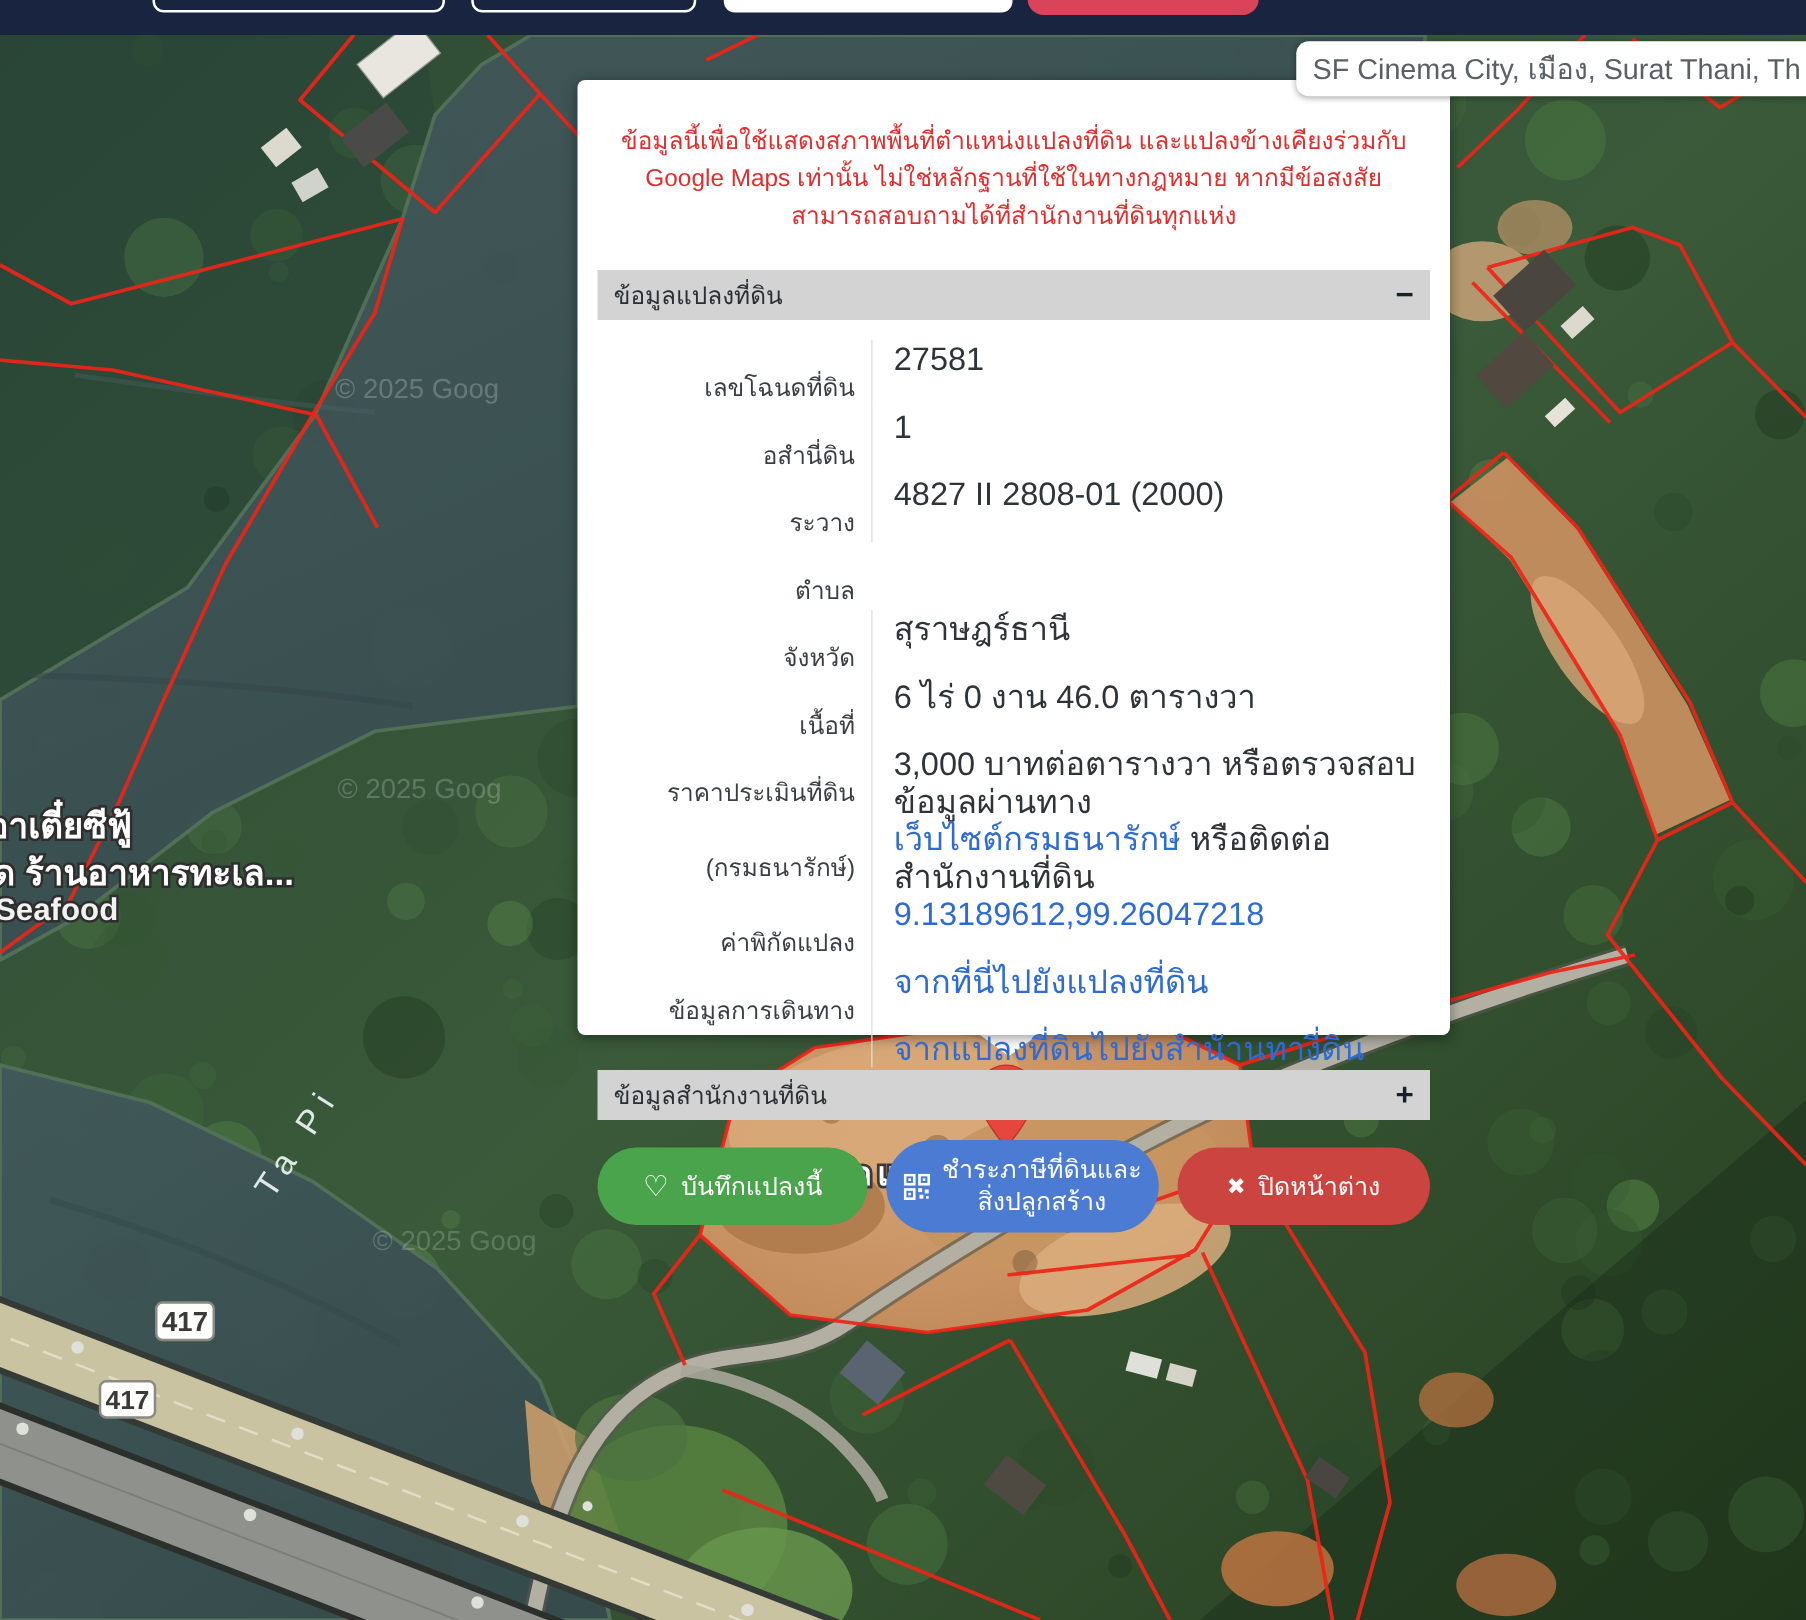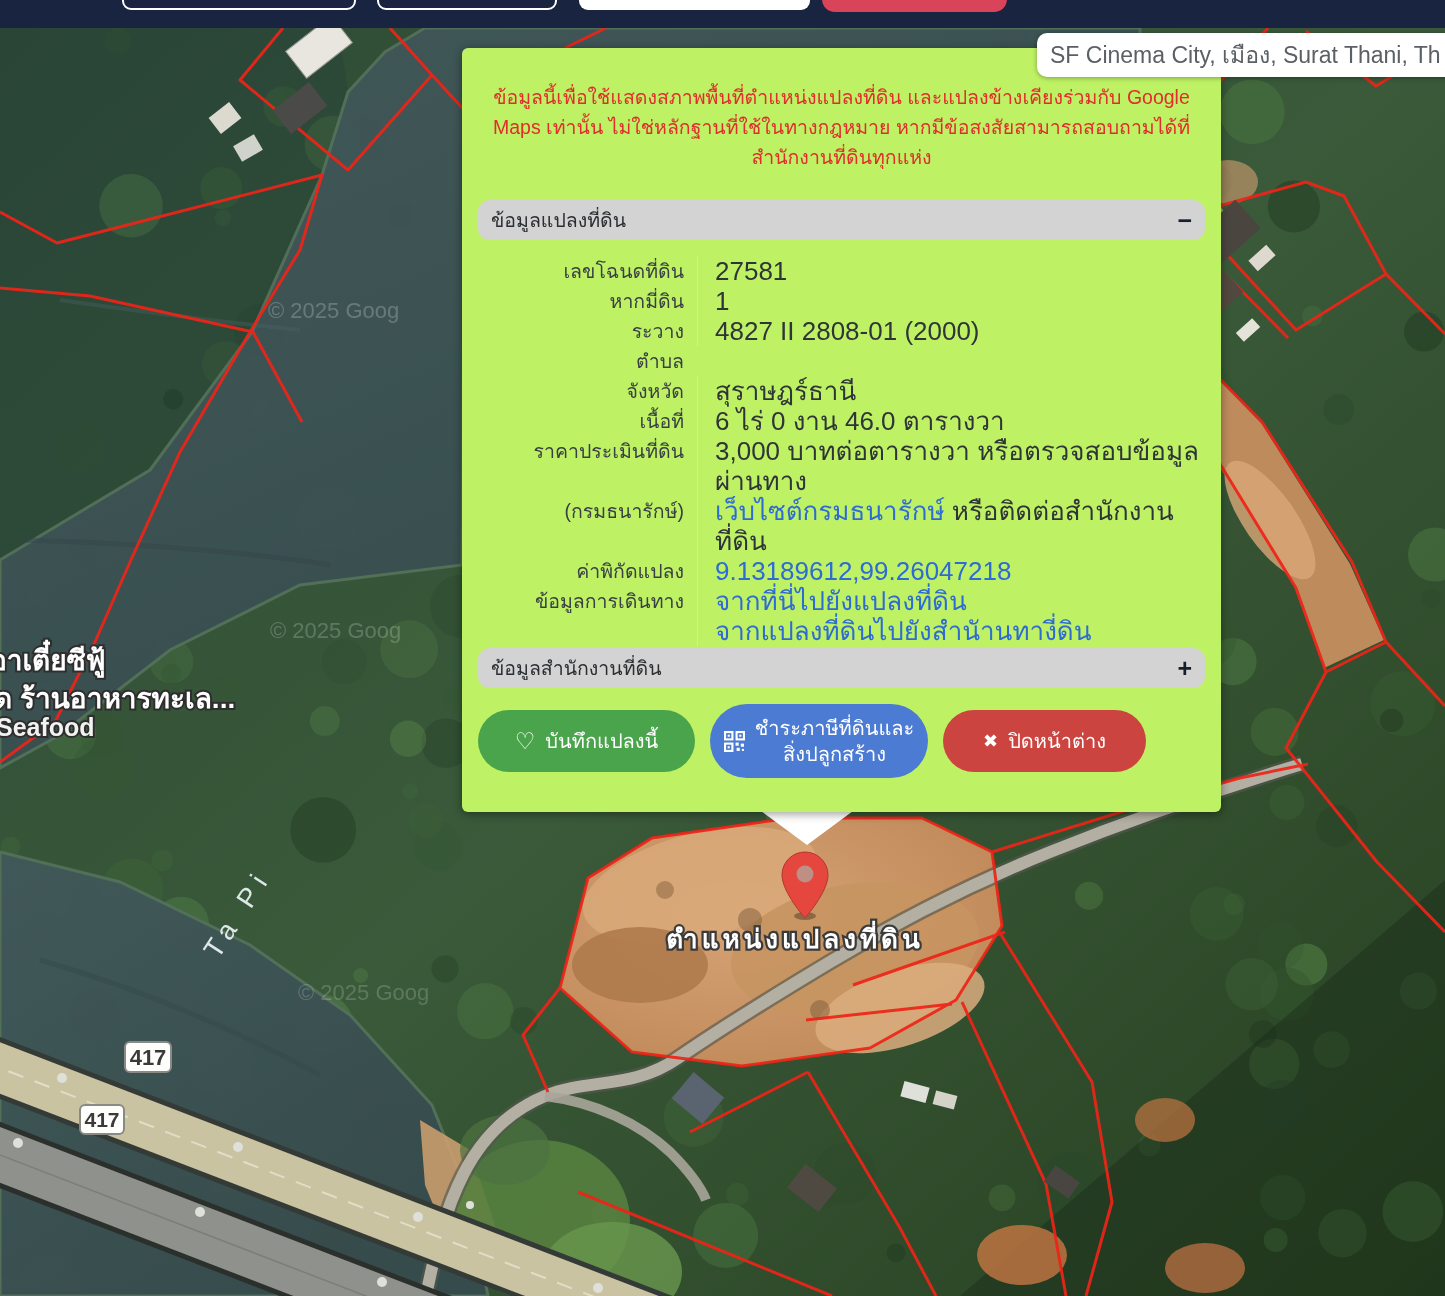--- a/index.html
+++ b/index.html
@@ -18,34 +18,34 @@
   .map{position:absolute;left:0;top:0;width:1445px;height:1296px;z-index:0;}
   .map text{font-family:"Liberation Sans",sans-serif;}
 
   
   .search{position:absolute;left:1037px;top:33px;width:418px;height:44px;background:#fff;
           border-radius:10px;box-shadow:0 1px 5px rgba(0,0,0,.35);z-index:30;
           display:flex;align-items:center;padding-left:13px;font-size:23px;color:#5b6065;
           white-space:nowrap;overflow:hidden;}
 
   
-  .popup{position:absolute;left:462px;top:48px;width:759px;height:764px;background:#bef264;
+  .popup{position:absolute;left:462px;top:64px;width:698px;height:764px;background:#ffffff;
          border-radius:6px;box-shadow:0 2px 10px rgba(0,0,0,.4);z-index:20;}
   .pointer{position:absolute;left:761px;top:811px;width:0;height:0;z-index:19;
            border-left:46px solid transparent;border-right:46px solid transparent;
            border-top:34px solid #fff;}
   .warning{margin:34px 28px 0;font-size:19.5px;line-height:30px;color:#e12d2d;text-align:center;}
-  .sec{margin:16px 16px;height:40px;background:#d3d3d3;border-radius:12px;display:flex;
+  .sec{margin:16px 16px;height:40px;background:#d3d3d3;border-radius:0;display:flex;
        align-items:center;padding:0 13px;font-size:19.5px;color:#2b2f33;cursor:pointer;}
   .sec .toggle{margin-left:auto;font-size:25px;font-weight:700;color:#16202c;line-height:1;}
   .sec1{margin-top:28px;}
   .sec2{margin-top:2px;gap:26px;}
   .ptable{margin-top:8px;}
   .row{display:grid;grid-template-columns:235px 1fr;}
-  .row .lbl{text-align:right;padding-right:13px;color:#3a3f45;font-size:19.5px;line-height:30px;}
+  .row .lbl{text-align:right;padding-right:13px;color:#3a3f45;font-size:19.5px;line-height:30px;margin-top:24px;}
   .row .val{border-left:1px solid #ddd;padding-left:17px;font-size:26px;line-height:30px;color:#2f3438;}
   a.link{color:#2e6bd3;text-decoration:none;cursor:pointer;}
   .btns{display:flex;align-items:center;margin:14px 16px 0;gap:15px;}
   .btn{border:none;border-radius:37px;color:#fff;font-size:20px;display:flex;align-items:center;
        justify-content:center;gap:10px;cursor:pointer;font-family:"Liberation Sans",sans-serif;}
   .btn-save{width:217px;height:62px;background:#4aa44b;}
   .btn-tax{width:218px;height:74px;background:#4b7bd2;}
   .btn-tax .two{line-height:26px;}
   .btn-close{width:203px;height:62px;background:#cb4440;}
   .hicon{font-size:23px;line-height:1;}
@@ -402,21 +402,21 @@
       <span>ข้อมูลแปลงที่ดิน</span>
       <span class="toggle">−</span>
     </div>
 
     <div class="ptable">
       <div class="row">
           <div class="lbl">เลขโฉนดที่ดิน</div>
           <div class="val">27581</div>
         </div>
       <div class="row">
-          <div class="lbl">หากมี่ดิน</div>
+          <div class="lbl">อสำนี่ดิน</div>
           <div class="val">1</div>
         </div>
       <div class="row">
           <div class="lbl">ระวาง</div>
           <div class="val">4827 II 2808-01 (2000)</div>
         </div>
       <div class="row">
           <div class="lbl">ตำบล</div>
         </div>
       <div class="row">

